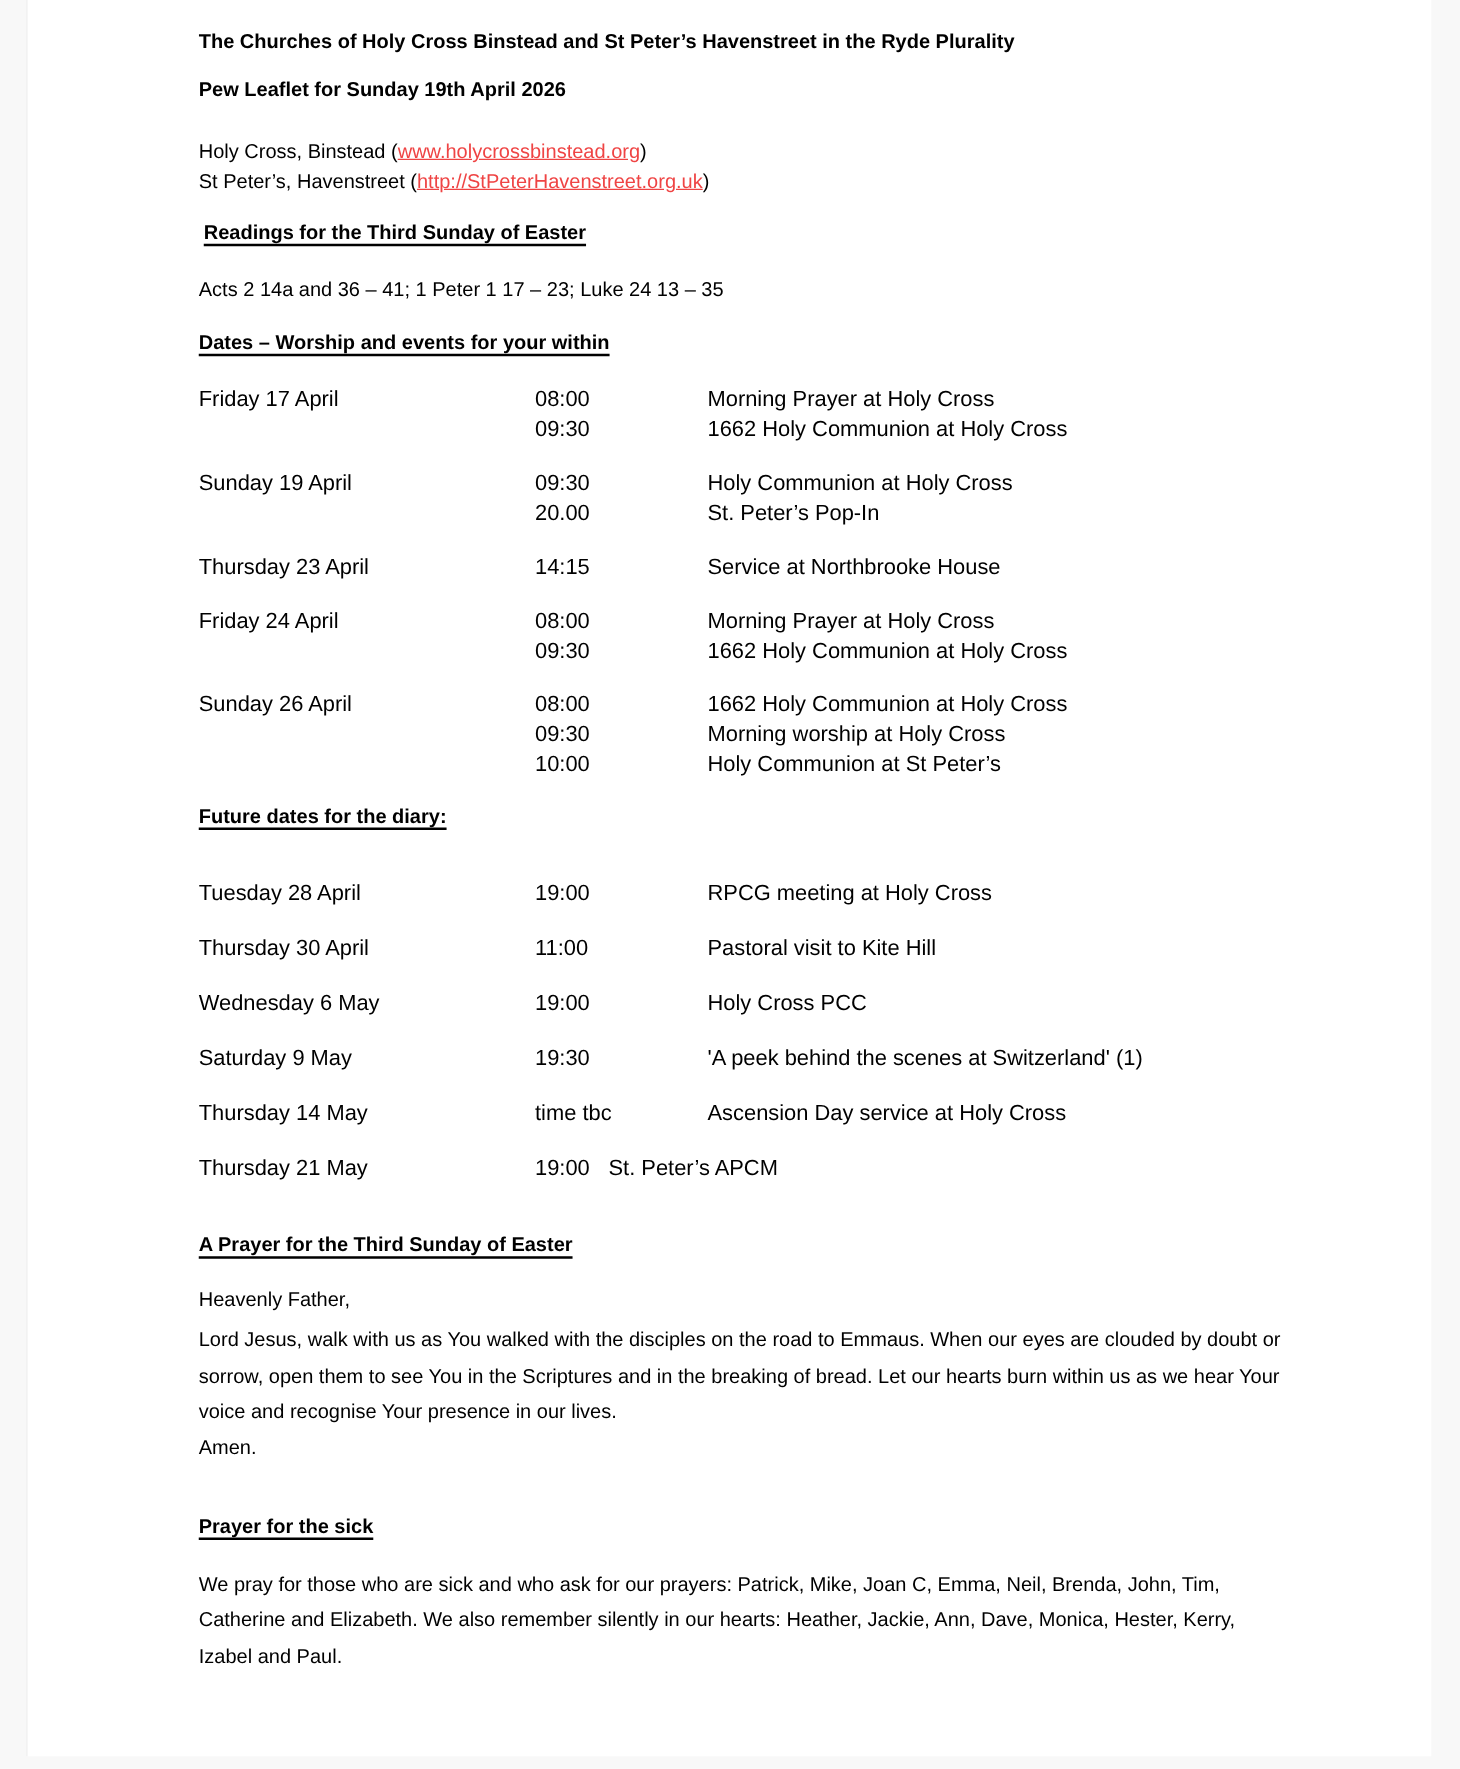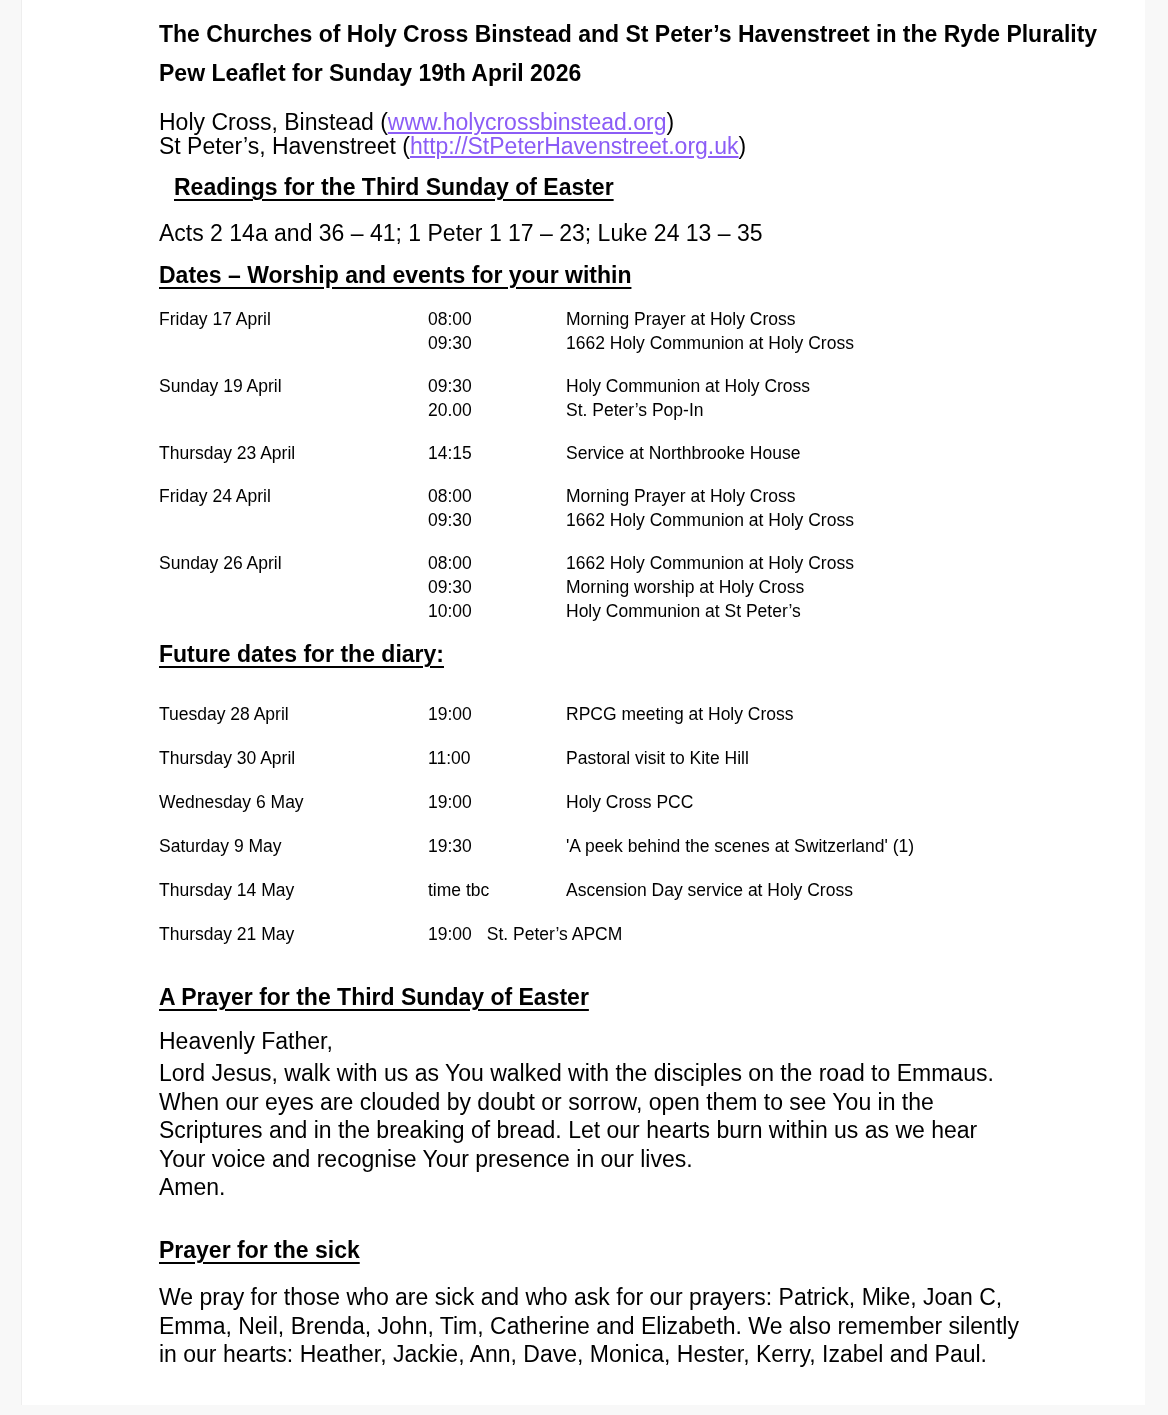--- a/index.html
+++ b/index.html
@@ -21,38 +21,38 @@
     height: 1405px;
     background: #ffffff;
     border-left: 1px solid #eeeeee;
     padding: 22px 0 0 137px;
   }
   .content {
     width: 866px;
     font-size: 17.5px;
     line-height: 24px;
   }
-  p, h2 { margin: 0; padding: 0; font-size: 23px; }
+  p, h2 { margin: 0; padding: 0; font-size: 16px; }
   .bold { font-weight: bold; }
   .heading {
     font-weight: bold;
     text-decoration: underline;
     text-decoration-thickness: 2px;
     text-underline-offset: 4px;
     line-height: 24px;
   }
   .p-title    { margin: 0 0 15px; white-space: nowrap; }
   .p-subtitle { margin: 0 0 25px; }
   .p-links    { margin: 0 0 17px; }
   .link-line  { display: block; white-space: nowrap; }
   a.url {
-    color: #8b5cf6;
+    color: #ef4444;
     cursor: pointer;
   }
-  #readings-heading { margin: 0 15px 22px; }
+  #readings-heading { margin: 0 4px 22px; }
   #readings-list    { margin: 0 0 18px; white-space: nowrap; }
   #diary-heading    { margin: 0 0 20px; }
   #future-heading   { margin: 0 0 36px; }
   #easter-heading   { margin: 39px 0 20px; }
   #easter-opening   { margin: 12px 0 6px; }
   #easter-body      { margin: 0 0 2px; }
   #sick-heading     { margin: 39px 0 21px; }
   .prose { line-height: 28.5px; }
   .diary-row { display: flex; margin-bottom: 19px; }
   #future-rows .diary-row { margin-bottom: 20px; }

